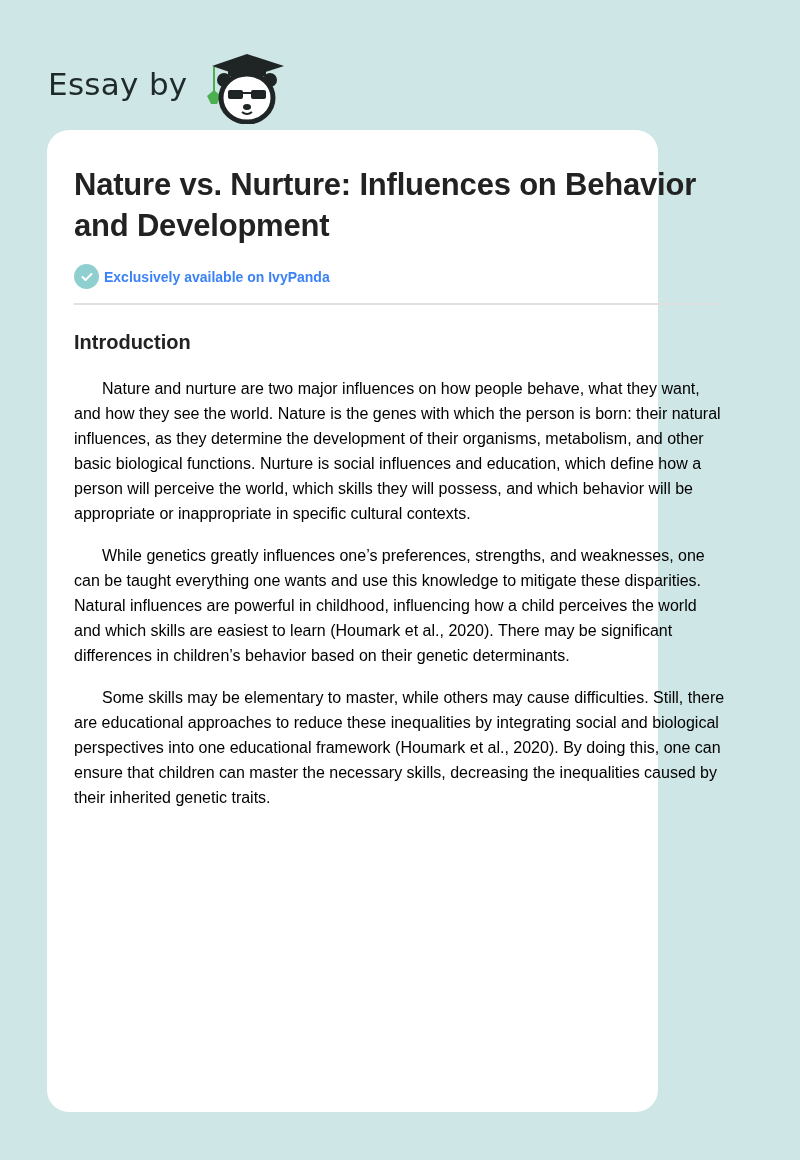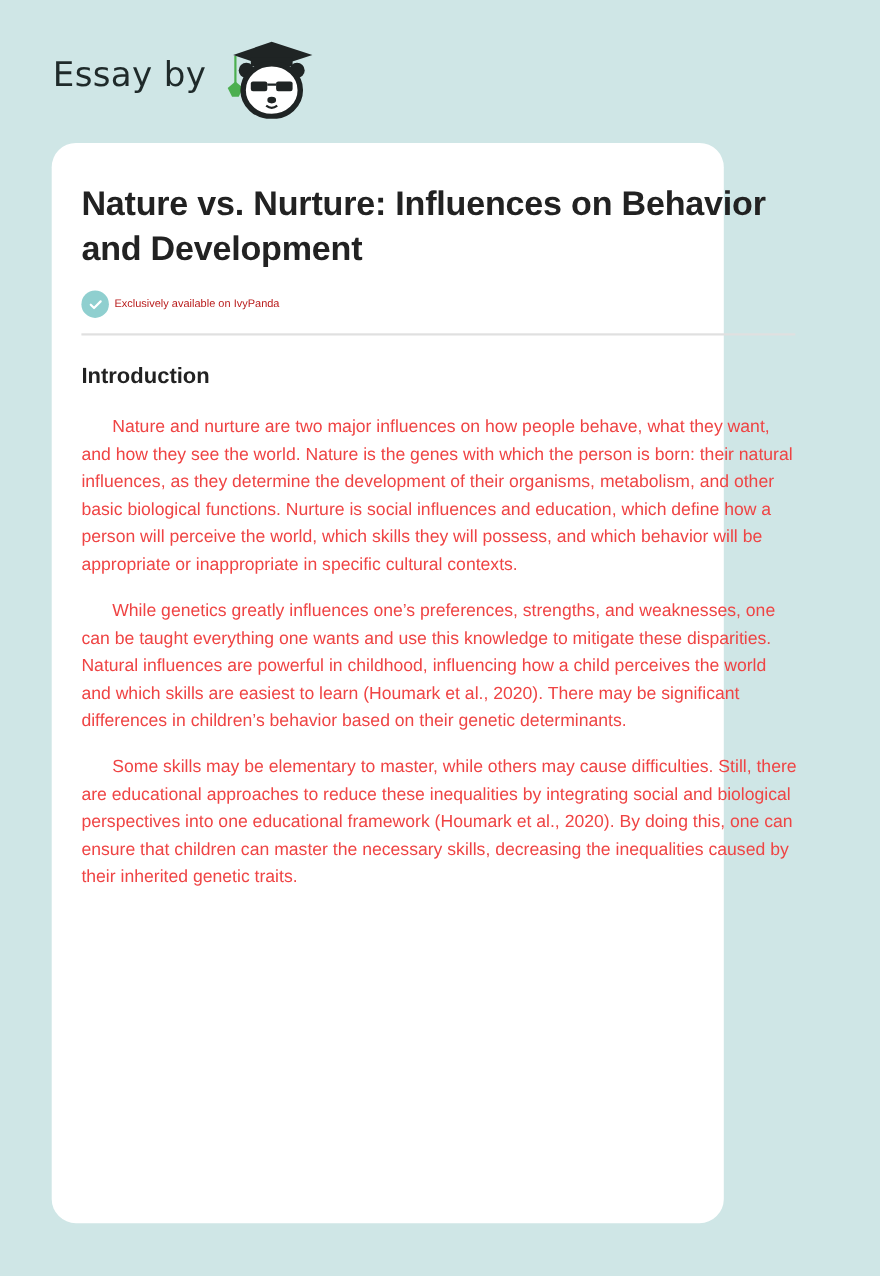--- a/index.html
+++ b/index.html
@@ -1,36 +1,36 @@
 <!DOCTYPE html>
 <html><head>
 <meta charset="utf-8">
 <style>
   html, body { margin:0; padding:0; }
   body {
     width:800px; height:1160px; background:#cfe6e6; position:relative; overflow:hidden;
     font-family:"Liberation Sans", sans-serif; color:#222;
   }
-  .header { position:absolute; left:0; top:0; width:800px; height:160px; }
+  .header { position:absolute; left:0; top:16px; width:800px; height:160px; }
   .essay-by { position:absolute; left:48px; top:50px; font-family:"DejaVu Sans", sans-serif; font-size:31px; color:#1f2a2a; letter-spacing:0.3px; }
   .logo { position:absolute; left:202px; top:36px; width:90px; height:72px; }
   .brand { position:absolute; left:296px; top:54px; font-family:"DejaVu Serif", serif; font-weight:bold; font-size:30px; color:#1f2424; }
   .brand sup { font-size:14px; position:relative; top:-4px; }
   .card {
     position:absolute; left:47px; top:130px; width:611px; height:982px;
     background:#fff; border-radius:22px;
   }
   .title { position:absolute; left:27px; top:34px; width:640px; font-size:31px; font-weight:bold; line-height:41px; color:#222; margin:0; letter-spacing:-0.2px; }
   .badge { position:absolute; left:27px; top:134px; display:flex; align-items:center; }
   .badge-icon { width:25px; height:25px; border-radius:50%; background:#8fcfcf; display:flex; align-items:center; justify-content:center; }
-  .badge-text { margin-left:5px; font-size:10px; font-weight:normal; color:#b91c1c; }
+  .badge-text { margin-left:5px; font-size:14px; font-weight:bold; color:#3b82f6; }
   .divider { position:absolute; left:27px; top:173px; width:649px; height:2px; background:#e0e0e0; }
   .content { position:absolute; left:27px; top:192px; width:652px; }
   h2 { font-size:20px; font-weight:bold; line-height:40px; margin:0 0 14px 0; color:#222; }
-  p { font-size:16px; line-height:25px; margin:0 0 17px 0; text-indent:28px; color:#ef4444; }
+  p { font-size:16px; line-height:25px; margin:0 0 17px 0; text-indent:28px; color:#000000; }
 </style>
 </head>
 <body>
 
 <div class="header">
   <span class="essay-by">Essay by</span>
   <svg class="logo" viewBox="0 0 90 72">
     <polygon points="10,14 45,2 82,14 45,26" fill="#1f2424"></polygon>
     <rect x="26" y="16" width="38" height="8" fill="#1f2424"></rect>
     <line x1="12" y1="15" x2="12" y2="44" stroke="#4caf50" stroke-width="2"></line>

